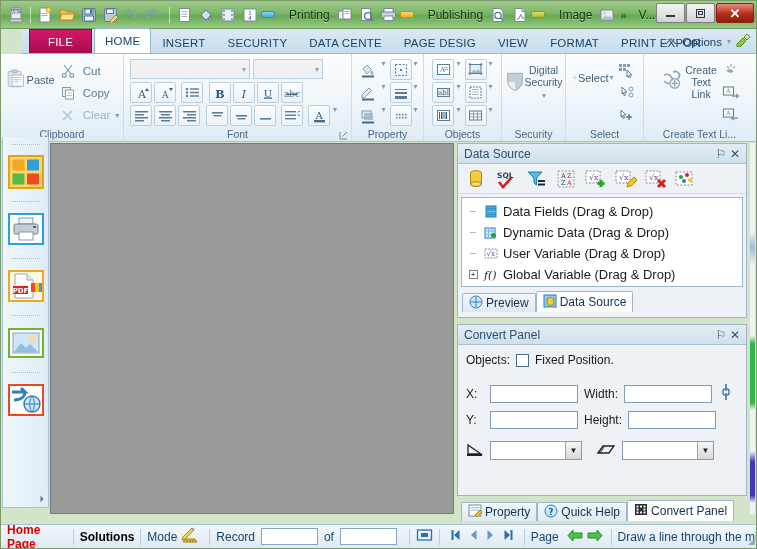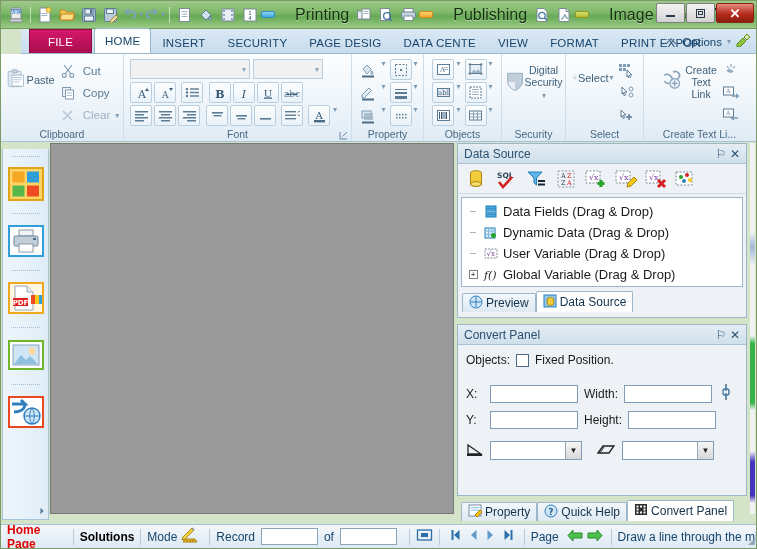--- a/index.html
+++ b/index.html
@@ -26,21 +26,21 @@
     display: flex; align-items: center; padding-left: 4px;
     border-bottom: 1px solid #6d9b5b;
   }
   .qat-icon {
     width: 20px; height: 20px; margin: 0 1px;
     display: inline-flex; align-items: center; justify-content: center;
     position: relative; flex: 0 0 auto;
   }
   .qat-sep { width:1px; height:16px; background: rgba(255,255,255,.55); margin: 0 3px; flex:0 0 auto; }
   .qat-label {
-    color: #14320c; font-size: 16px; margin: 0 4px 0 16px;
+    color: #14320c; font-size: 12px; margin: 0 4px 0 10px;
     white-space: nowrap; flex: 0 0 auto; text-shadow: 0 1px 0 rgba(255,255,255,.4);
   }
   .tab-chip { width: 14px; height: 7px; border-radius: 2px; display:inline-block; margin-right:4px; flex:0 0 auto;}
   .chip-blue { background: linear-gradient(#8fd3f5,#3fa8dd); border:1px solid #2f8cbd;}
   .chip-orange { background: linear-gradient(#ffd37a,#f3a92a); border:1px solid #cf8f17;}
   .chip-olive { background: linear-gradient(#d9e06a,#b3bb33); border:1px solid #8f9a1f;}
   .more-dots { color:#1d3a14; font-size:11px; margin:0 2px; flex:0 0 auto;}
   .wincontrols { position:absolute; right:4px; top:2px; display:flex; gap:1px; }
   .wb { width:29px; height:20px; border:1px solid #7f7f7f; border-radius:2px;
         background: linear-gradient(#f4f4f4,#d3d3d3); display:flex; align-items:center; justify-content:center;}
@@ -100,21 +100,21 @@
   .btn16 { width:22px; height:21px; border:1px solid transparent; border-radius:2px;
            display:inline-flex; align-items:center; justify-content:center; }
   .btn16.framed { border-color:#b9cfe0; background:linear-gradient(#fdfefe,#eaf2f8); }
   .combo { height:20px; border:1px solid #b9cfe0; background:#f1f1f1;
            display:flex; align-items:center; justify-content:flex-end; padding-right:3px;}
   .combo .arw { color:#8aa6bd; font-size:8px; }
   .drop-arw { color:#7e9cb5; font-size:8px; margin-left:1px;}
 
   
   .leftnav {
-    position:absolute; left:1px; top:148px; width:47px; height:371px;
+    position:absolute; left:1px; top:136px; width:47px; height:371px;
     background: linear-gradient(to right,#eef6fc,#dfecf7);
     border:1px solid #a9c4d8; border-top:none;
   }
   .leftnav-item { width:100%; display:flex; align-items:center; justify-content:center; height:50px;}
   .leftnav-sep { height:1px; margin:3px 8px; border-top:1px dotted #9fc0d8; }
   .leftnav-foot { position:absolute; bottom:2px; right:4px; font-size:9px; color:#5a7b94;}
 
   
   .canvas {
     position:absolute; left:49px; top:142px; width:404px; height:371px;
@@ -342,22 +342,22 @@
         </div>
       <div class="wb close">✕</div>
     </div>
   </div>
 
   <div class="ribbon-tabs">
     <div class="rtab file">FILE</div>
     <div class="rtab active">HOME</div>
     <div class="rtab">INSERT</div>
     <div class="rtab">SECURITY</div>
+    <div class="rtab">DATA CENTE</div>
     <div class="rtab">PAGE DESIG</div>
-    <div class="rtab">DATA CENTE</div>
     <div class="rtab">VIEW</div>
     <div class="rtab">FORMAT</div>
     <div class="rtab">PRINT EXPOR</div>
 
     <div class="ribbon-right">
       <span>
         <svg width="14" height="10" viewBox="0 0 14 10">
             <path d="M2 8l5-5 5 5" fill="none" stroke="#5c7b94" stroke-width="1.3"></path>
           </svg>
       </span>

